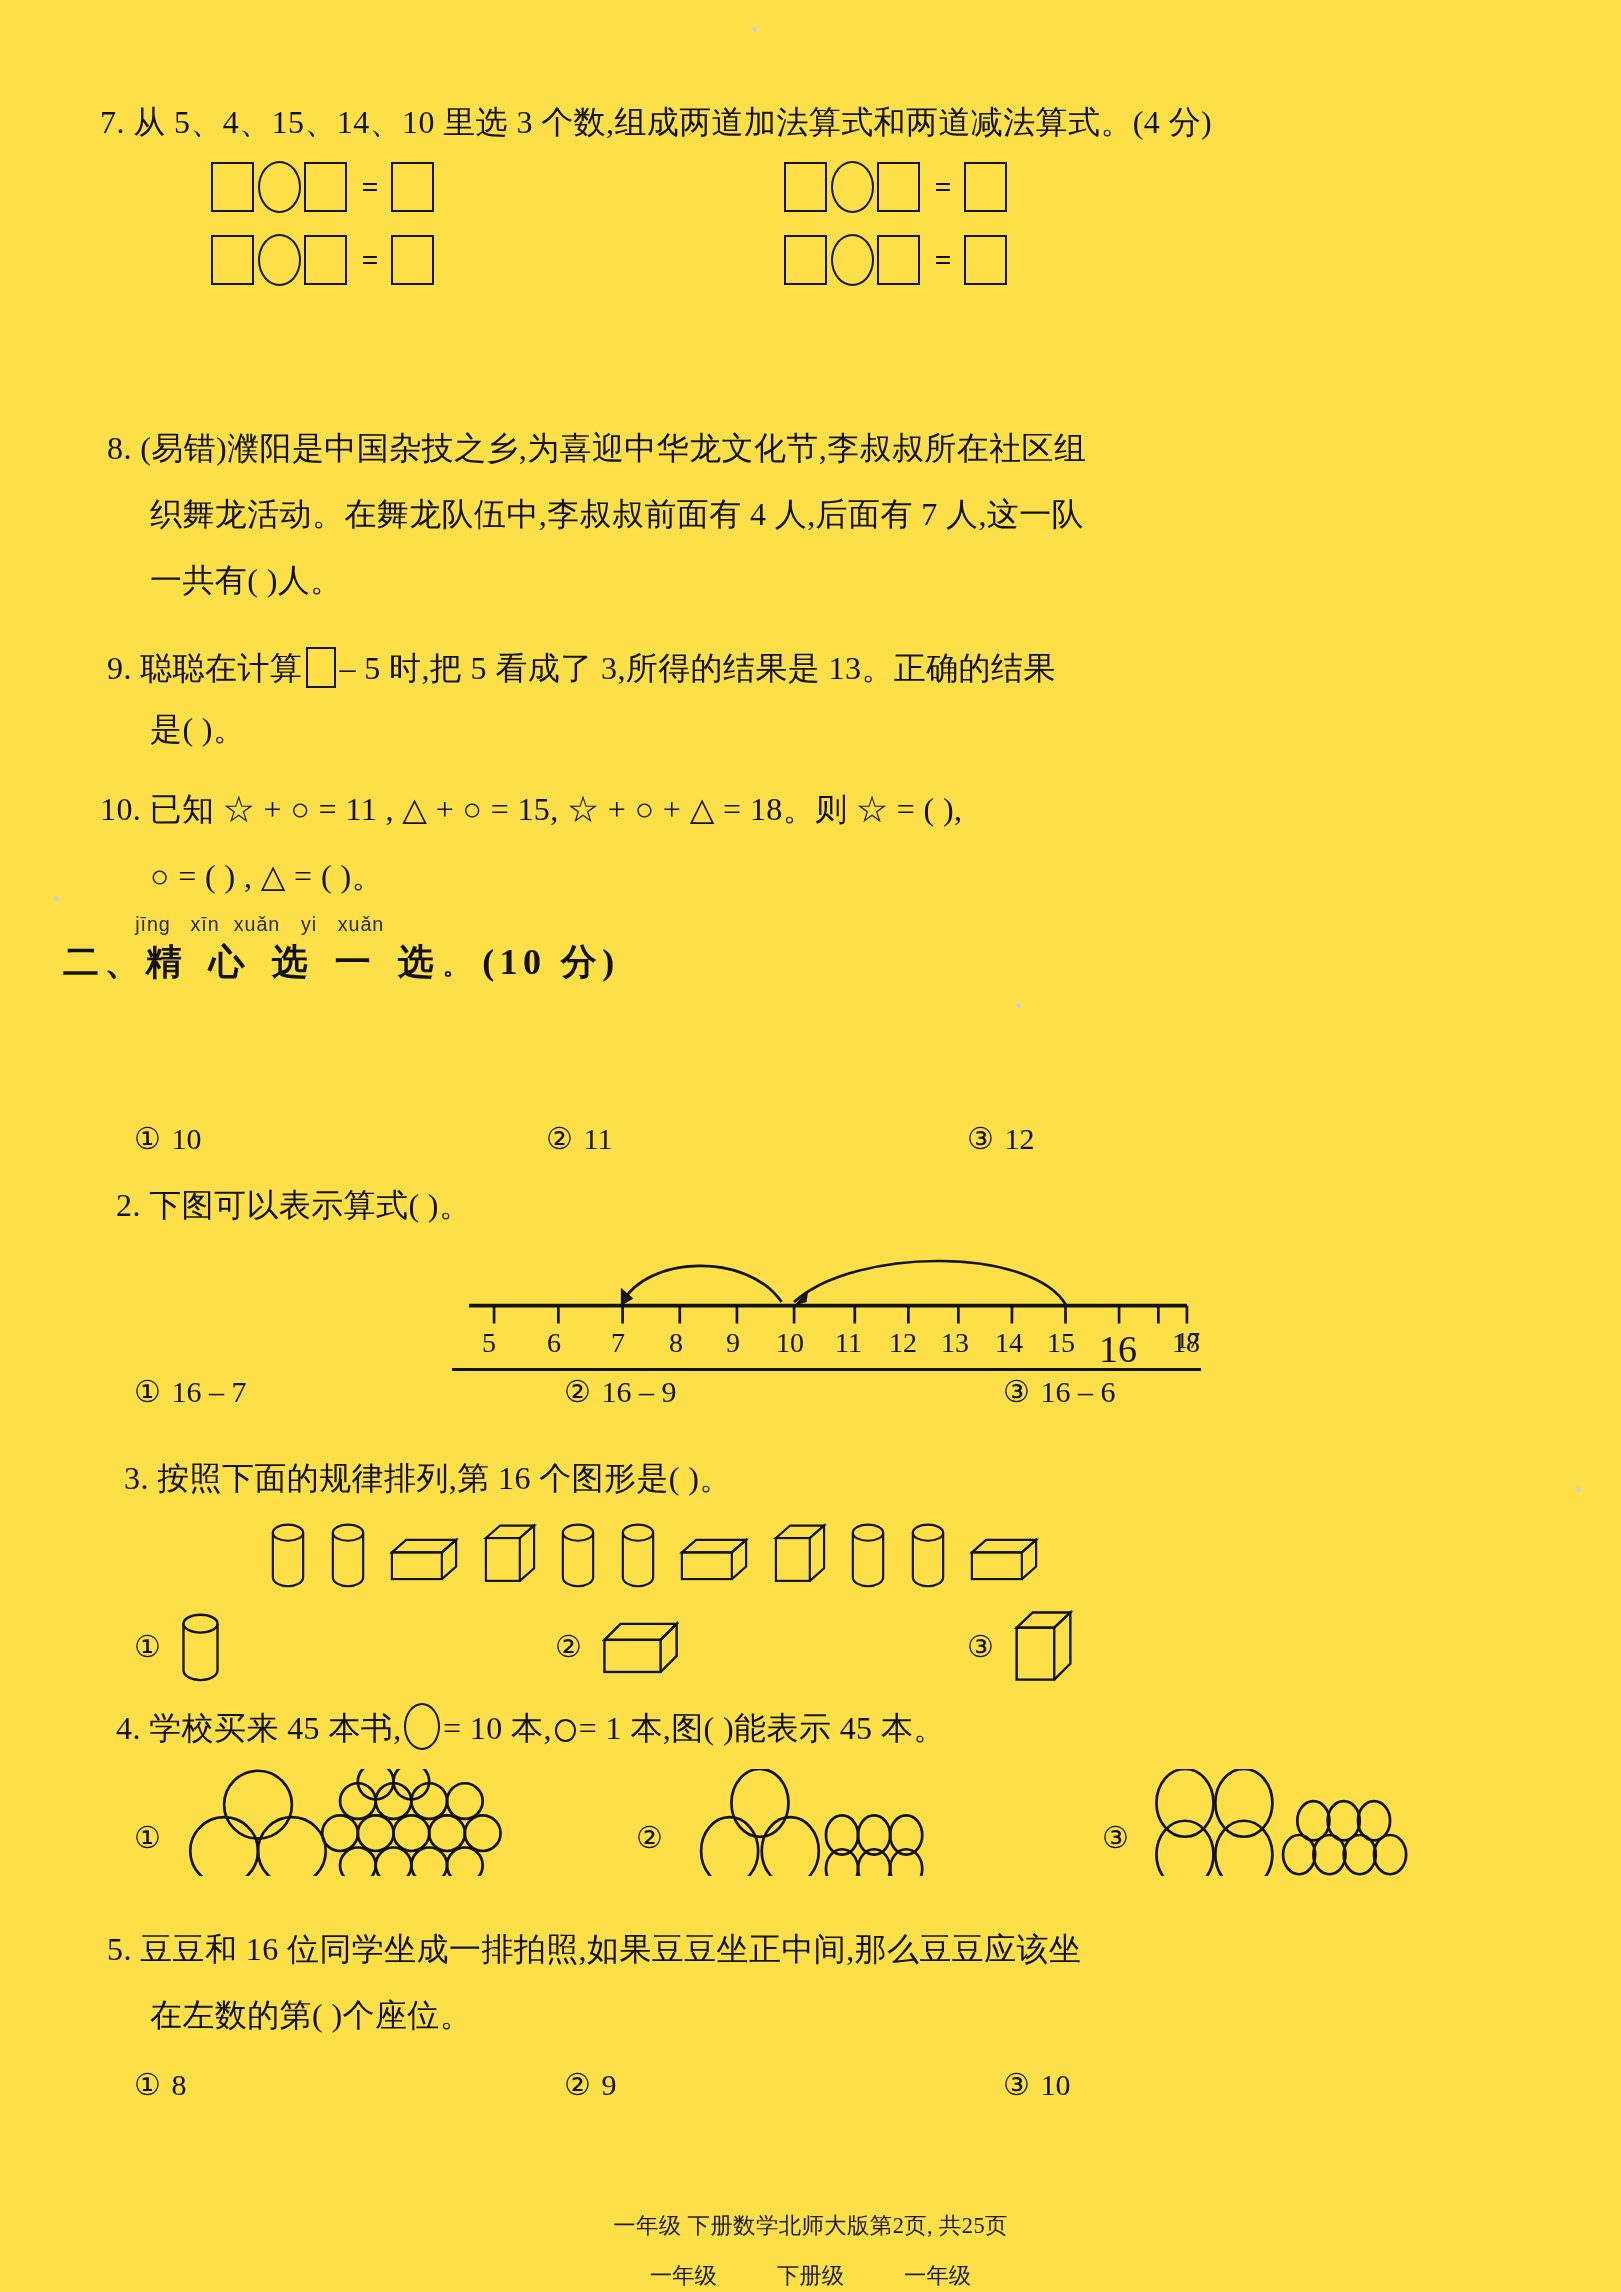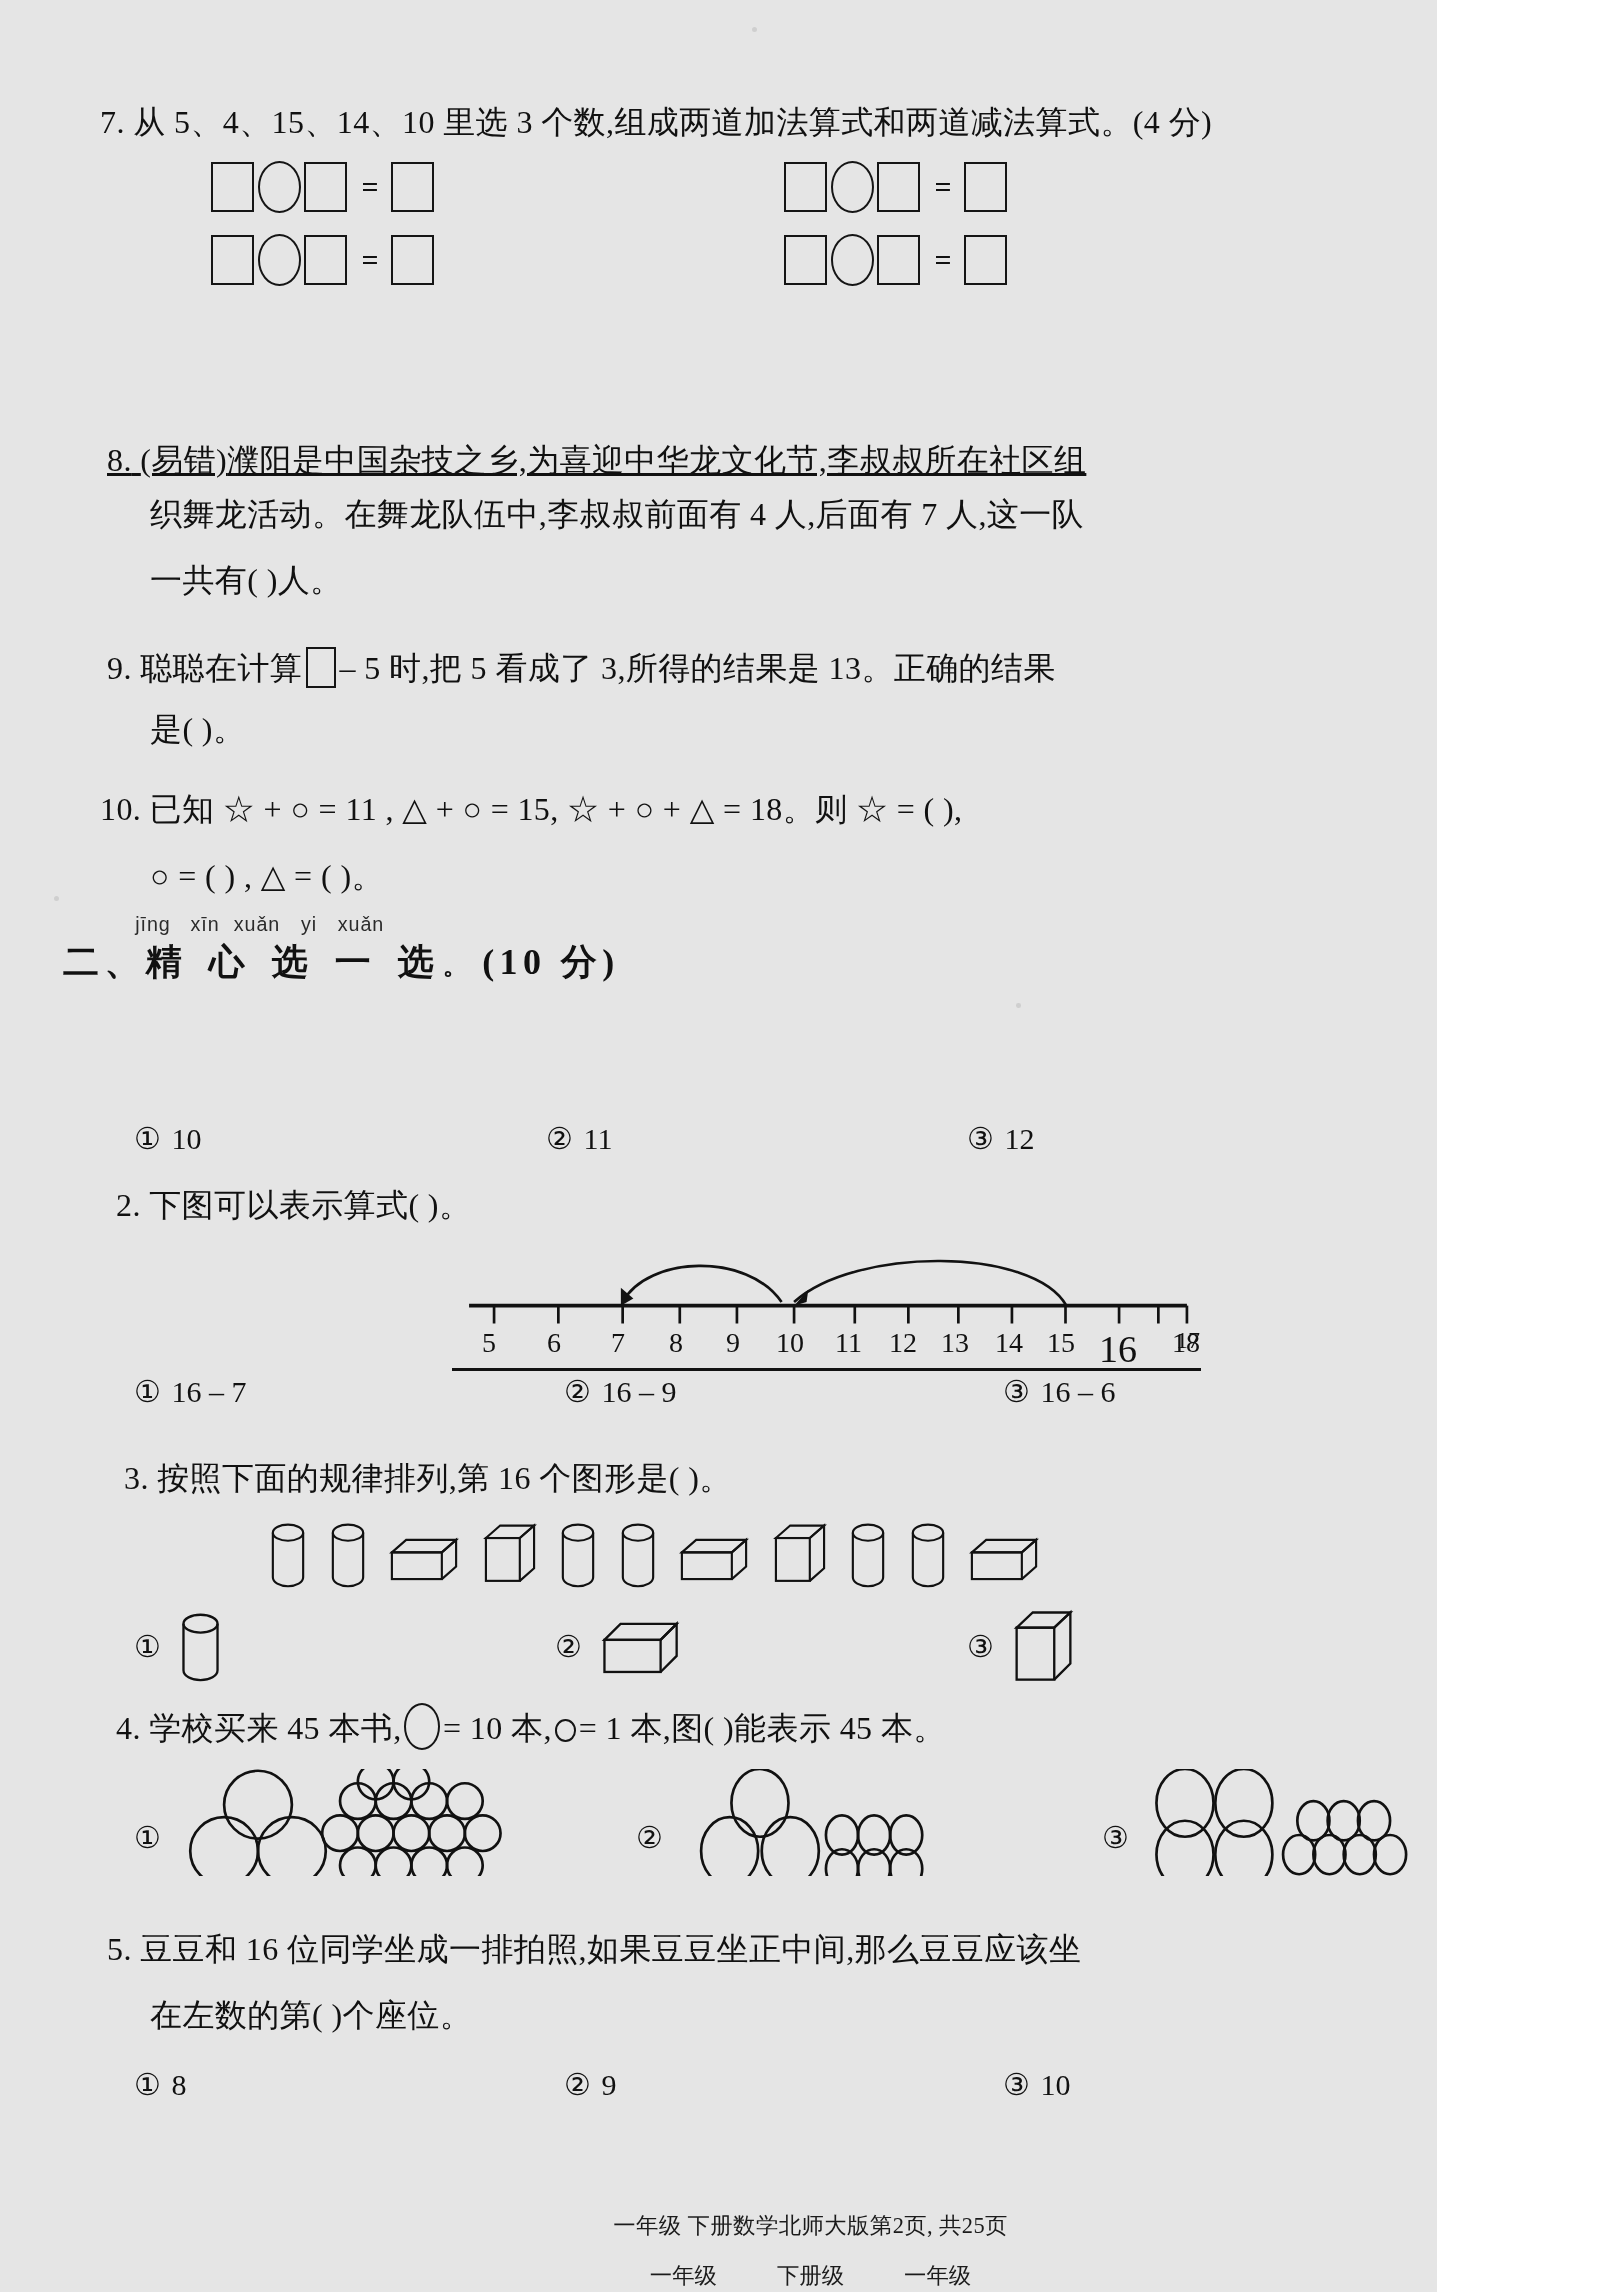--- a/index.html
+++ b/index.html
@@ -6,23 +6,23 @@
     margin: 0;
     padding: 0;
     background: #ffffff;
   }
   body {
     font-family: "Liberation Serif", "DejaVu Serif", serif;
     color: #111111;
   }
   #page {
     position: relative;
-    width: 1437px;
+    width: 1621px;
     height: 2293px;
-    background: #e5e5e5;
+    background: #fde047;
     overflow: hidden;
   }
   .sheet {
     position: absolute;
     left: 0; top: 0;
     width: 1621px;
     height: 2293px;
     padding: 0;
     box-sizing: border-box;
   }
@@ -263,21 +263,21 @@
         <div class="eqgroup">
           <span class="bx"></span>
           <span class="circ"></span>
           <span class="bx"></span>
           <span class="eqsign">=</span>
           <span class="bx"></span>
         </div>
       </div>
     </div>
 
-    <div class="qline" style="position:absolute;left:107px;top:444px;text-decoration:underline;">
+    <div class="qline" style="position:absolute;left:107px;top:432px;">
       <span>8.</span>
       <span>(易错)</span><span>濮阳是中国杂技之乡,为喜迎中华龙文化节,李叔叔所在社区组</span>
     </div>
     <div class="qline" style="position:absolute;left:150px;top:498px;">
       <span>织舞龙活动。在舞龙队伍中,李叔叔前面有 4 人,后面有 7 人,这一队</span>
     </div>
     <div class="qline" style="position:absolute;left:150px;top:564px;">
       <span>一共有(        )人。</span>
     </div>
 

